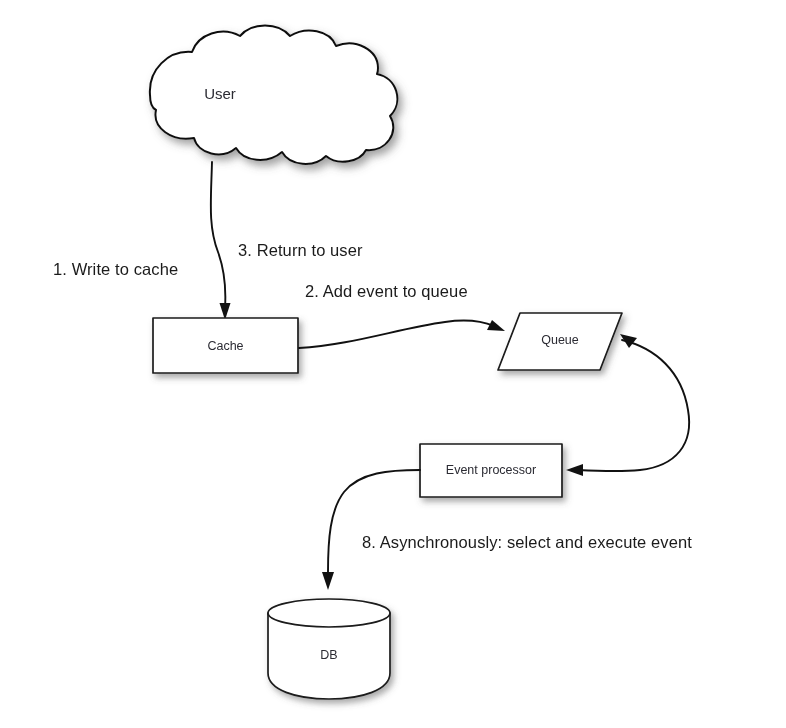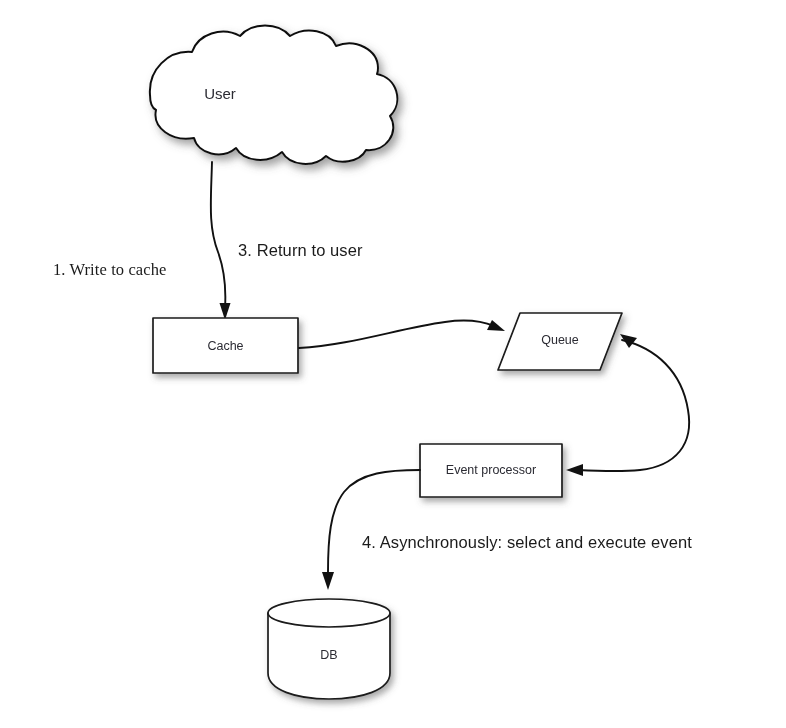--- a/index.html
+++ b/index.html
@@ -175,20 +175,21 @@
              L 268 673
              C 268 690, 296 699, 329 699
              C 362 699, 390 690, 390 673
              L 390 613 Z"></path>
         <ellipse class="cyl-top" cx="329" cy="613" rx="61" ry="14"></ellipse>
       </g>
       <text class="node-label" x="329" y="656">DB</text>
     </g>
   </svg>
 
-  <div class="step-label" style="left:53px; top:260px;font-family:Liberation Serif, serif;">1. Write to cache</div>
+  <div class="step-label" style="left:53px; top:260px;">1. Write to cache</div>
 
+  <div class="step-label" style="left:305px; top:282px;">2. Add event to queue</div>
 
   <div class="step-label" style="left:238px; top:241px;">3. Return to user</div>
 
-  <div class="step-label" style="left:362px; top:533px;">4. Asynchronously: select and execute event</div>
+  <div class="step-label" style="left:362px; top:533px;">8. Asynchronously: select and execute event</div>
 
 </div>
 
 </body></html>

